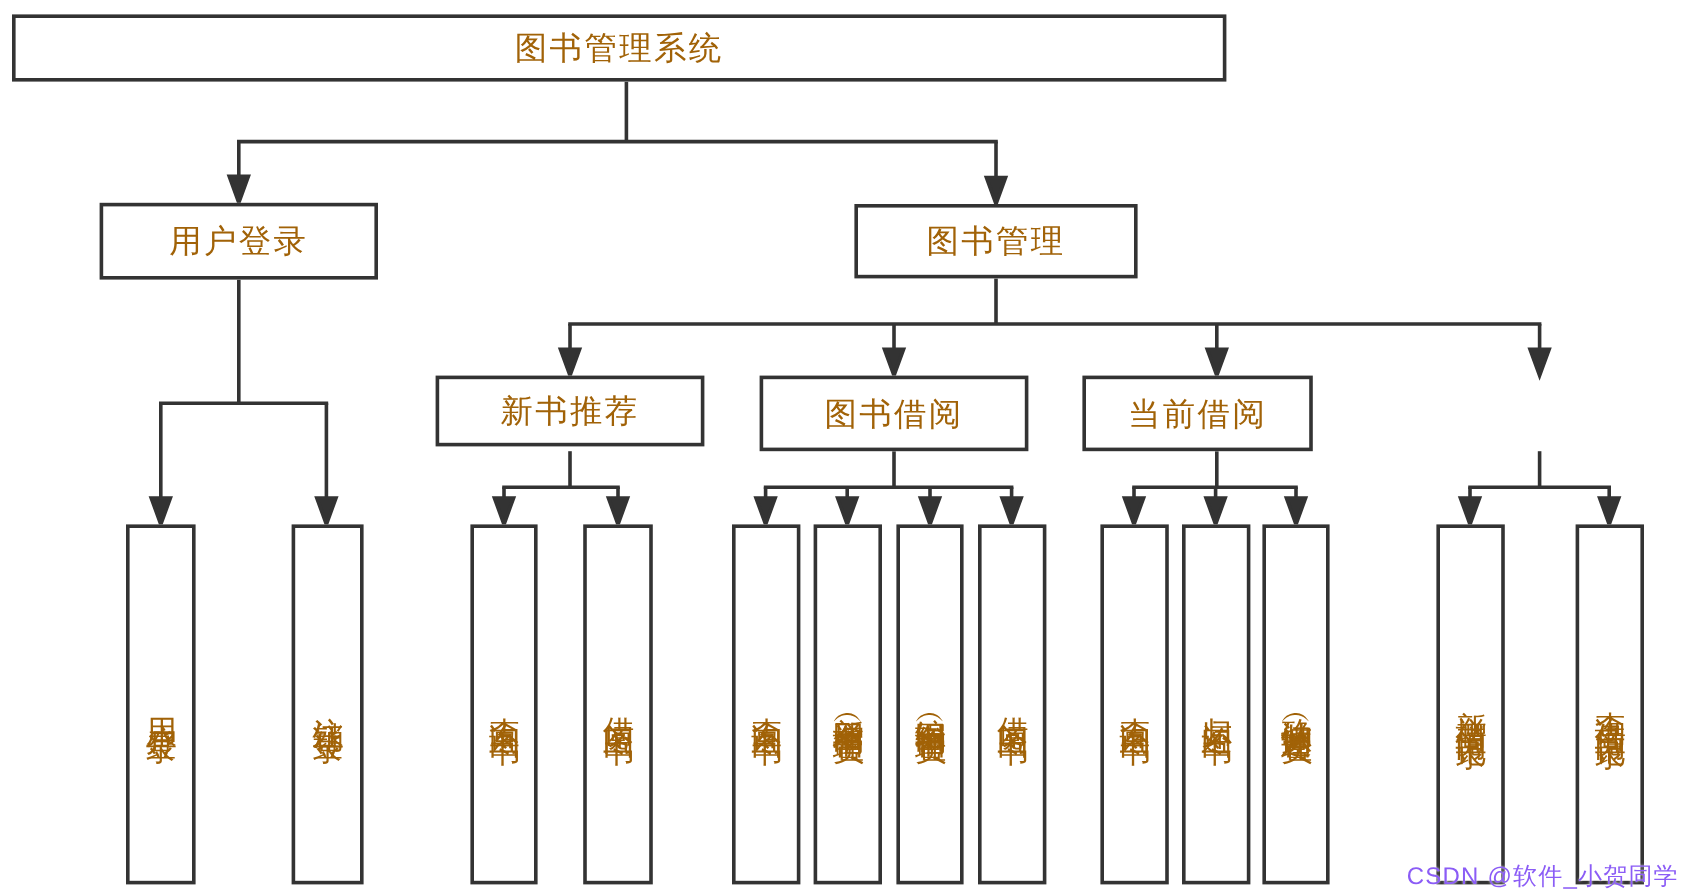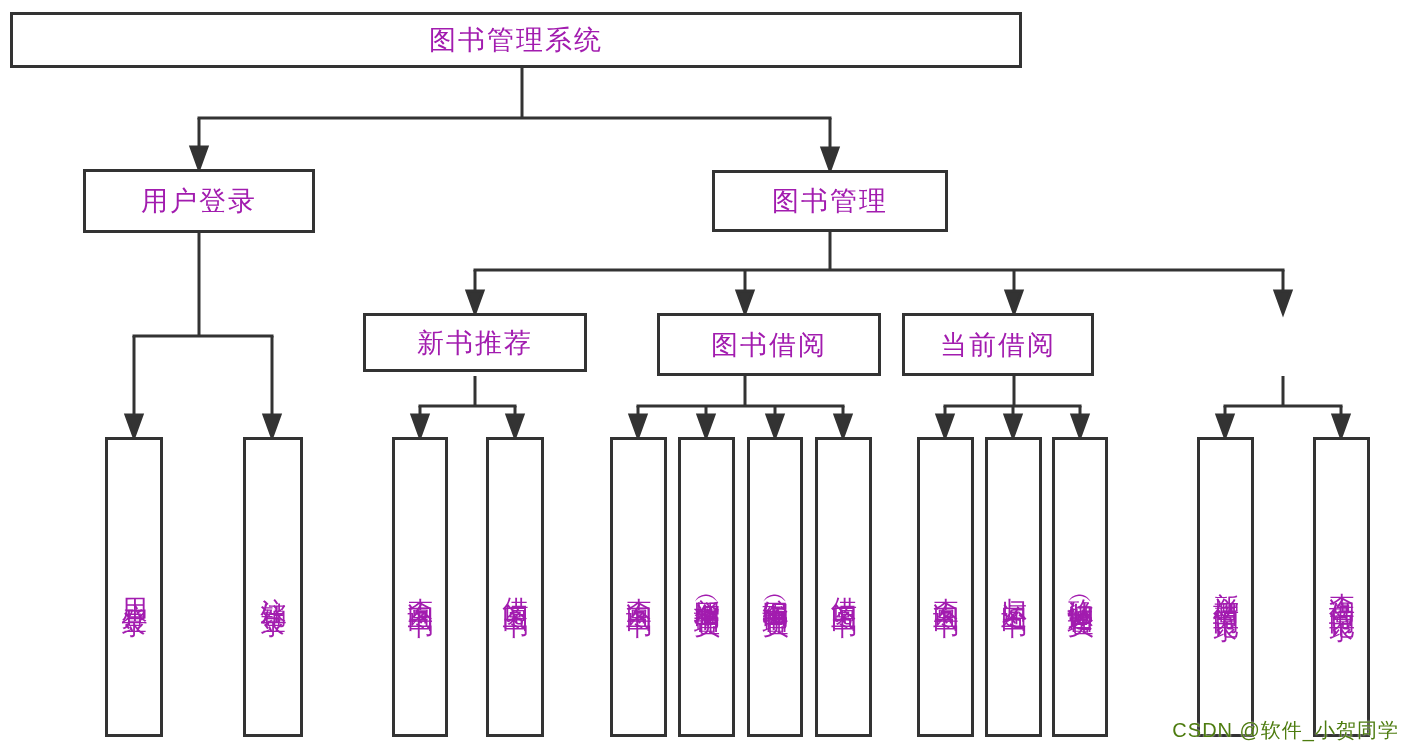--- a/index.html
+++ b/index.html
@@ -18,21 +18,21 @@
     z-index: 1;
   }
   .box {
     position: absolute;
     box-sizing: border-box;
     background: #ffffff;
     border: 3px solid #333333;
     display: flex;
     align-items: center;
     justify-content: center;
-    color: #a21caf;
+    color: #a16207;
     z-index: 2;
   }
   .hlabel {
     font-size: 27px;
     letter-spacing: 2px;
     white-space: nowrap;
   }
   .vlabel {
     writing-mode: vertical-rl;
     text-orientation: mixed;
@@ -41,21 +41,21 @@
     letter-spacing: 5px;
     white-space: nowrap;
   }
   .watermark {
     position: absolute;
     right: 6px;
     bottom: 3px;
     z-index: 5;
     font-size: 20px;
     letter-spacing: 1px;
-    color: #4d7c0f;
+    color: #8b5cf6;
     text-shadow: 0 0 2px #ffffff;
     pointer-events: none;
     white-space: nowrap;
   }
 </style>
 </head>
 <body>
 
 <div class="canvas">
 
@@ -142,21 +142,21 @@
   <div class="box" style="left:83px; top:169px; width:232px; height:64px;">
     <span class="hlabel">用户登录</span>
   </div>
   <div class="box" style="left:712px; top:170px; width:236px; height:62px;">
     <span class="hlabel">图书管理</span>
   </div>
 
   <div class="box" style="left:363px; top:313px; width:224px; height:59px;">
     <span class="hlabel">新书推荐</span>
   </div>
-  <div class="box" style="left:657px; top:313px; width:224px; height:63px;">
+  <div class="box" style="left:633px; top:313px; width:224px; height:63px;">
     <span class="hlabel">图书借阅</span>
   </div>
   <div class="box" style="left:902px; top:313px; width:192px; height:63px;">
     <span class="hlabel">当前借阅</span>
   </div>
 
   <div class="box" style="left:105px; top:437px; width:58px; height:300px;">
     <span class="vlabel">用户登录</span>
   </div>
   <div class="box" style="left:243px; top:437px; width:60px; height:300px;">

